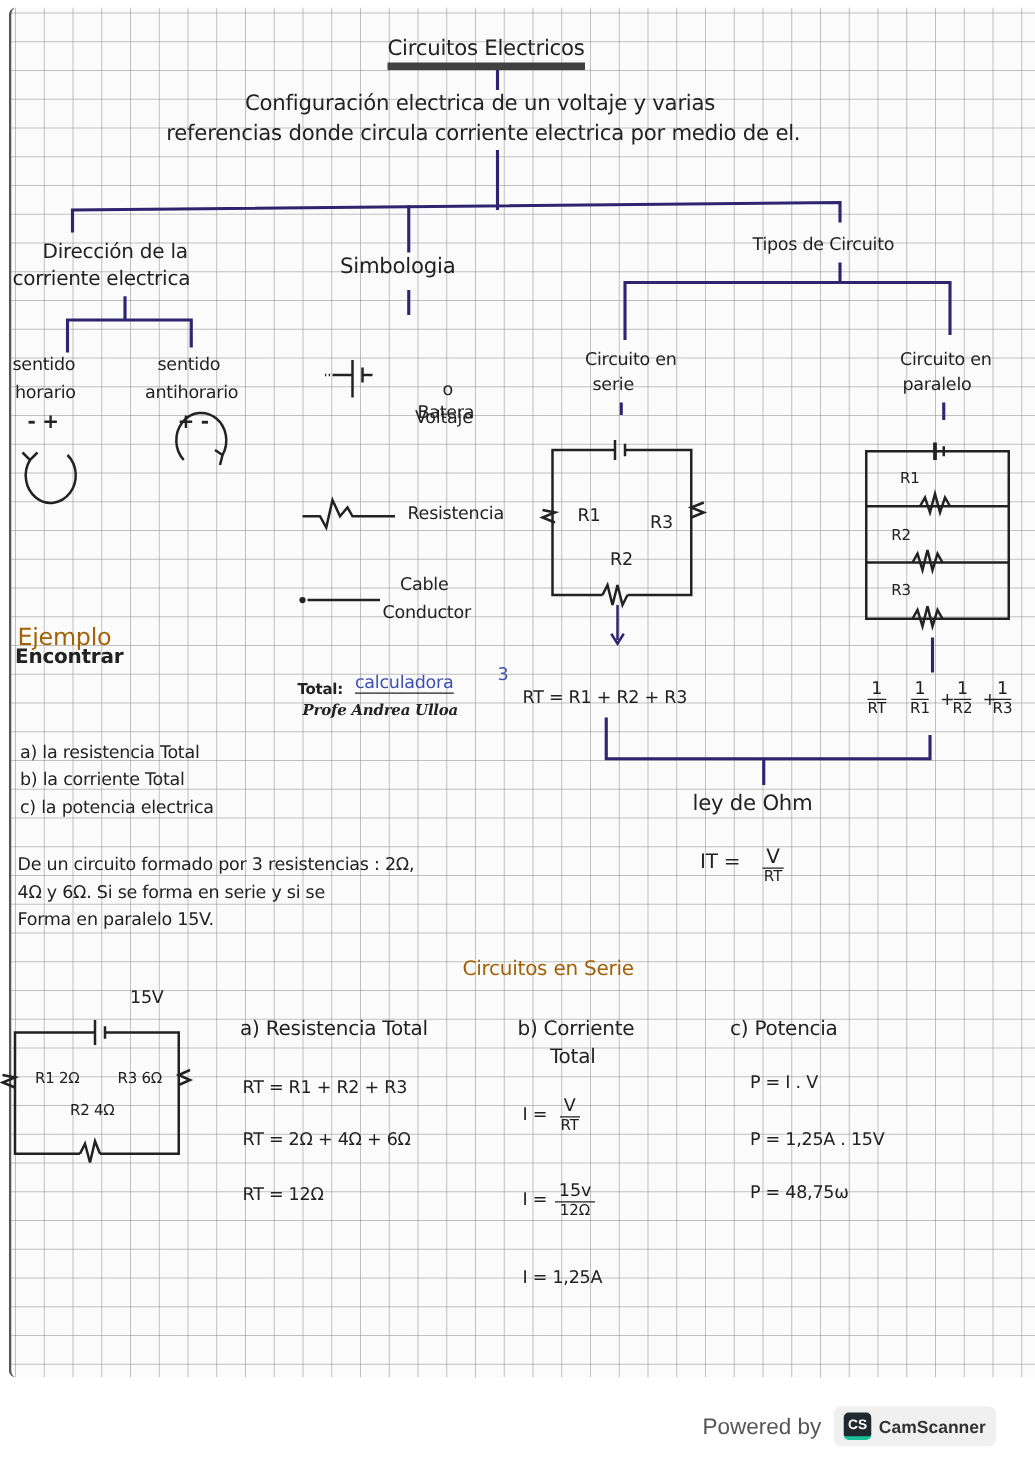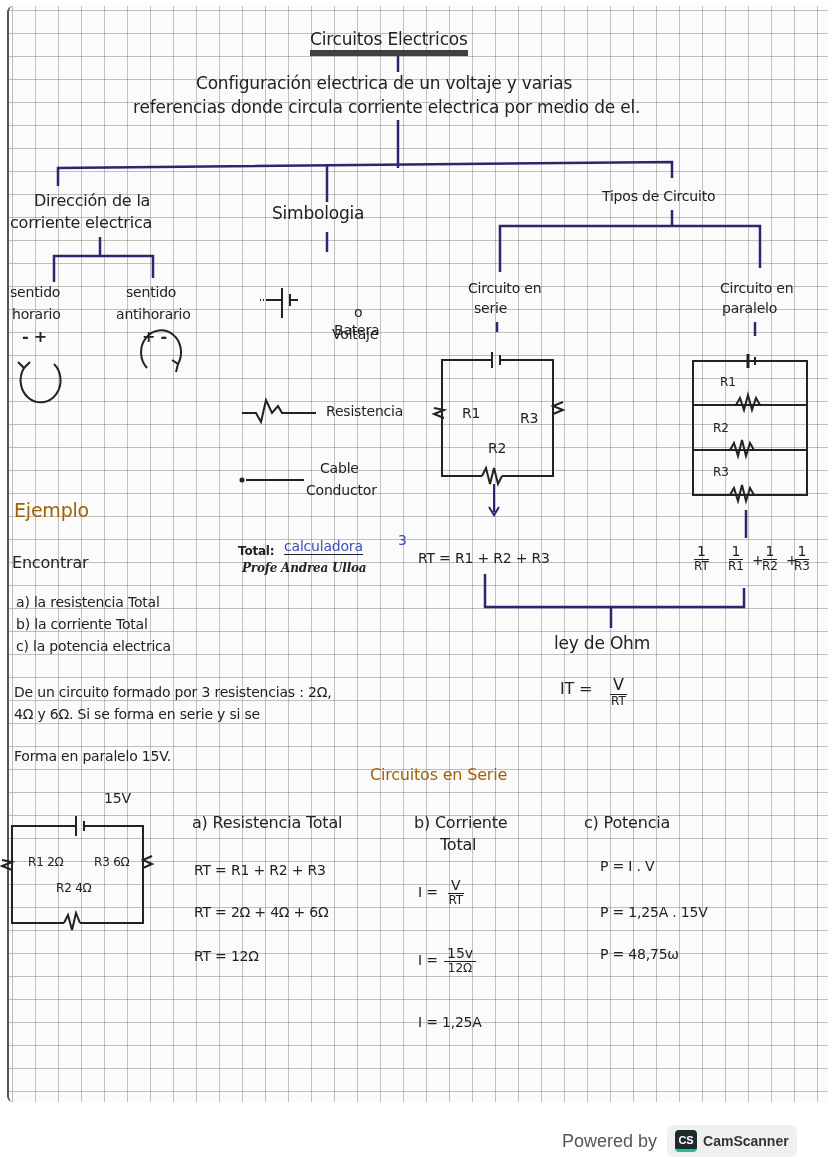--- a/index.html
+++ b/index.html
@@ -185,27 +185,27 @@
 </div>
 
 <div class="t" style="left:554px;top:634px;font-size:17px;">ley de Ohm</div>
 <div class="t" style="left:560px;top:680px;">IT =</div>
 <div class="frac" style="left:610px;top:676px;font-size:16px;">
   <span class="num">V</span>
   <span class="xs">RT</span>
 </div>
 
 <div class="t purple" style="left:14px;top:500px;font-size:19px;">Ejemplo</div>
-<div class="t" style="left:12px;top:554px;">Encontrar</div>
+<div class="t" style="left:12px;top:516px;font-weight:bold;">Encontrar</div>
 <div class="t sm" style="left:16px;top:594px;">a) la resistencia Total</div>
 <div class="t sm" style="left:16px;top:616px;">b) la corriente Total</div>
 <div class="t sm" style="left:16px;top:638px;">c) la potencia electrica</div>
 <div class="t sm" style="left:14px;top:684px;">De un circuito formado por 3 resistencias : 2Ω,</div>
 <div class="t sm" style="left:14px;top:706px;">4Ω y 6Ω. Si se forma en serie y si se</div>
-<div class="t sm" style="left:14px;top:728px;margin-top:20px;">Forma en paralelo 15V.</div>
+<div class="t sm" style="left:14px;top:728px;">Forma en paralelo 15V.</div>
 
 <div class="t purple" style="left:370px;top:766px;">Circuitos en Serie</div>
 
 <div class="t sm" style="left:104px;top:790px;">15V</div>
 <div class="t xs" style="left:28px;top:856px;">R1 2Ω</div>
 <div class="t xs" style="left:94px;top:856px;">R3 6Ω</div>
 <div class="t xs" style="left:56px;top:882px;">R2 4Ω</div>
 
 <div class="t" style="left:192px;top:814px;">a) Resistencia Total</div>
 <div class="t sm" style="left:194px;top:862px;">RT = R1 + R2 + R3</div>

